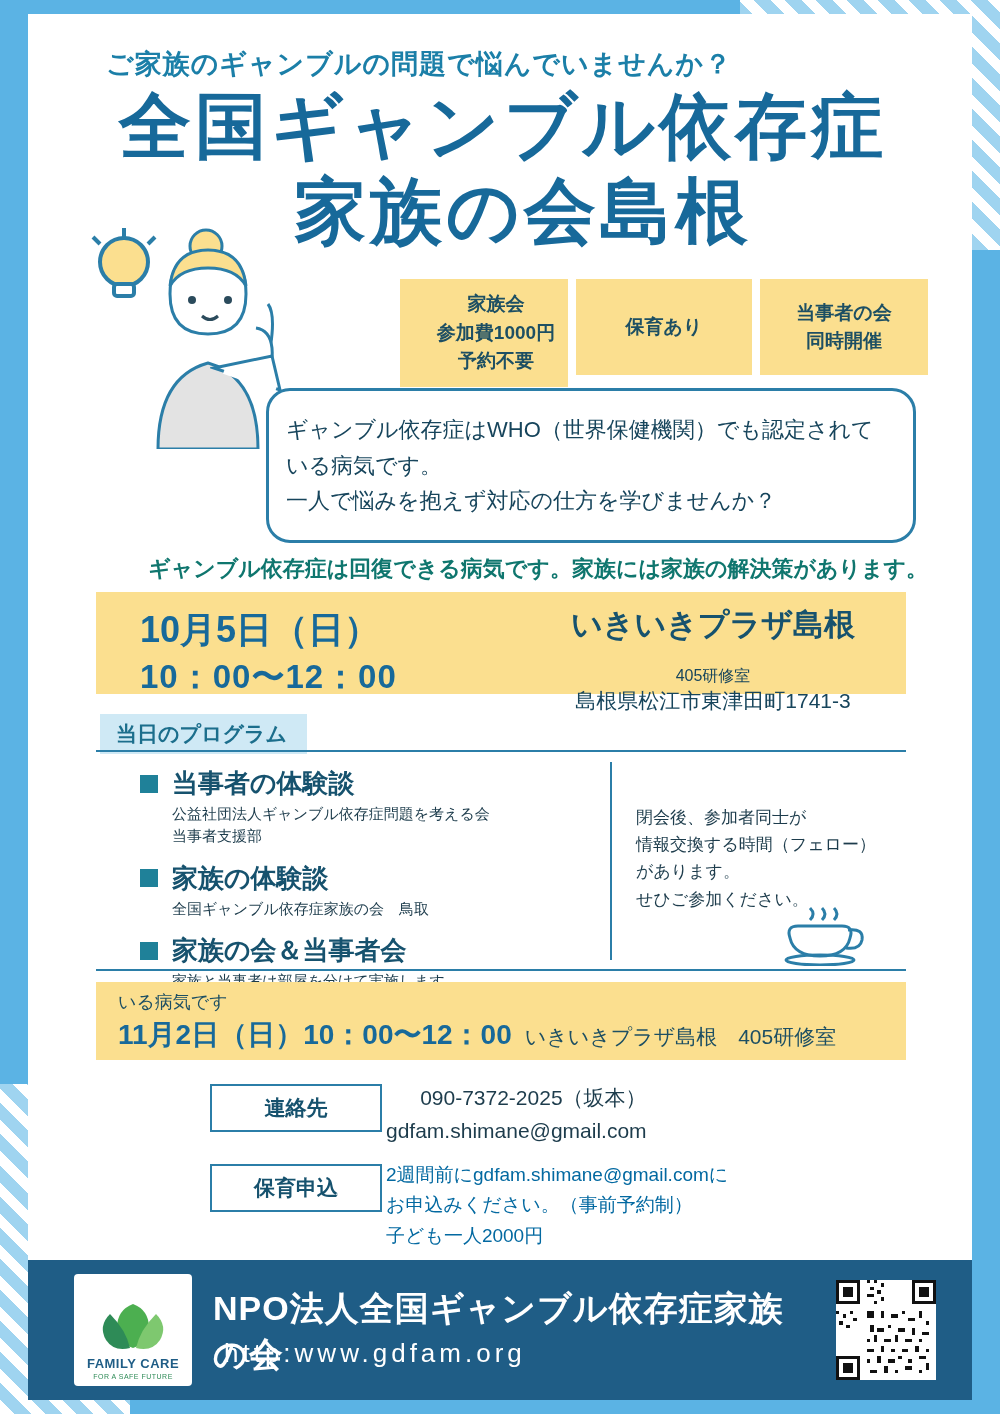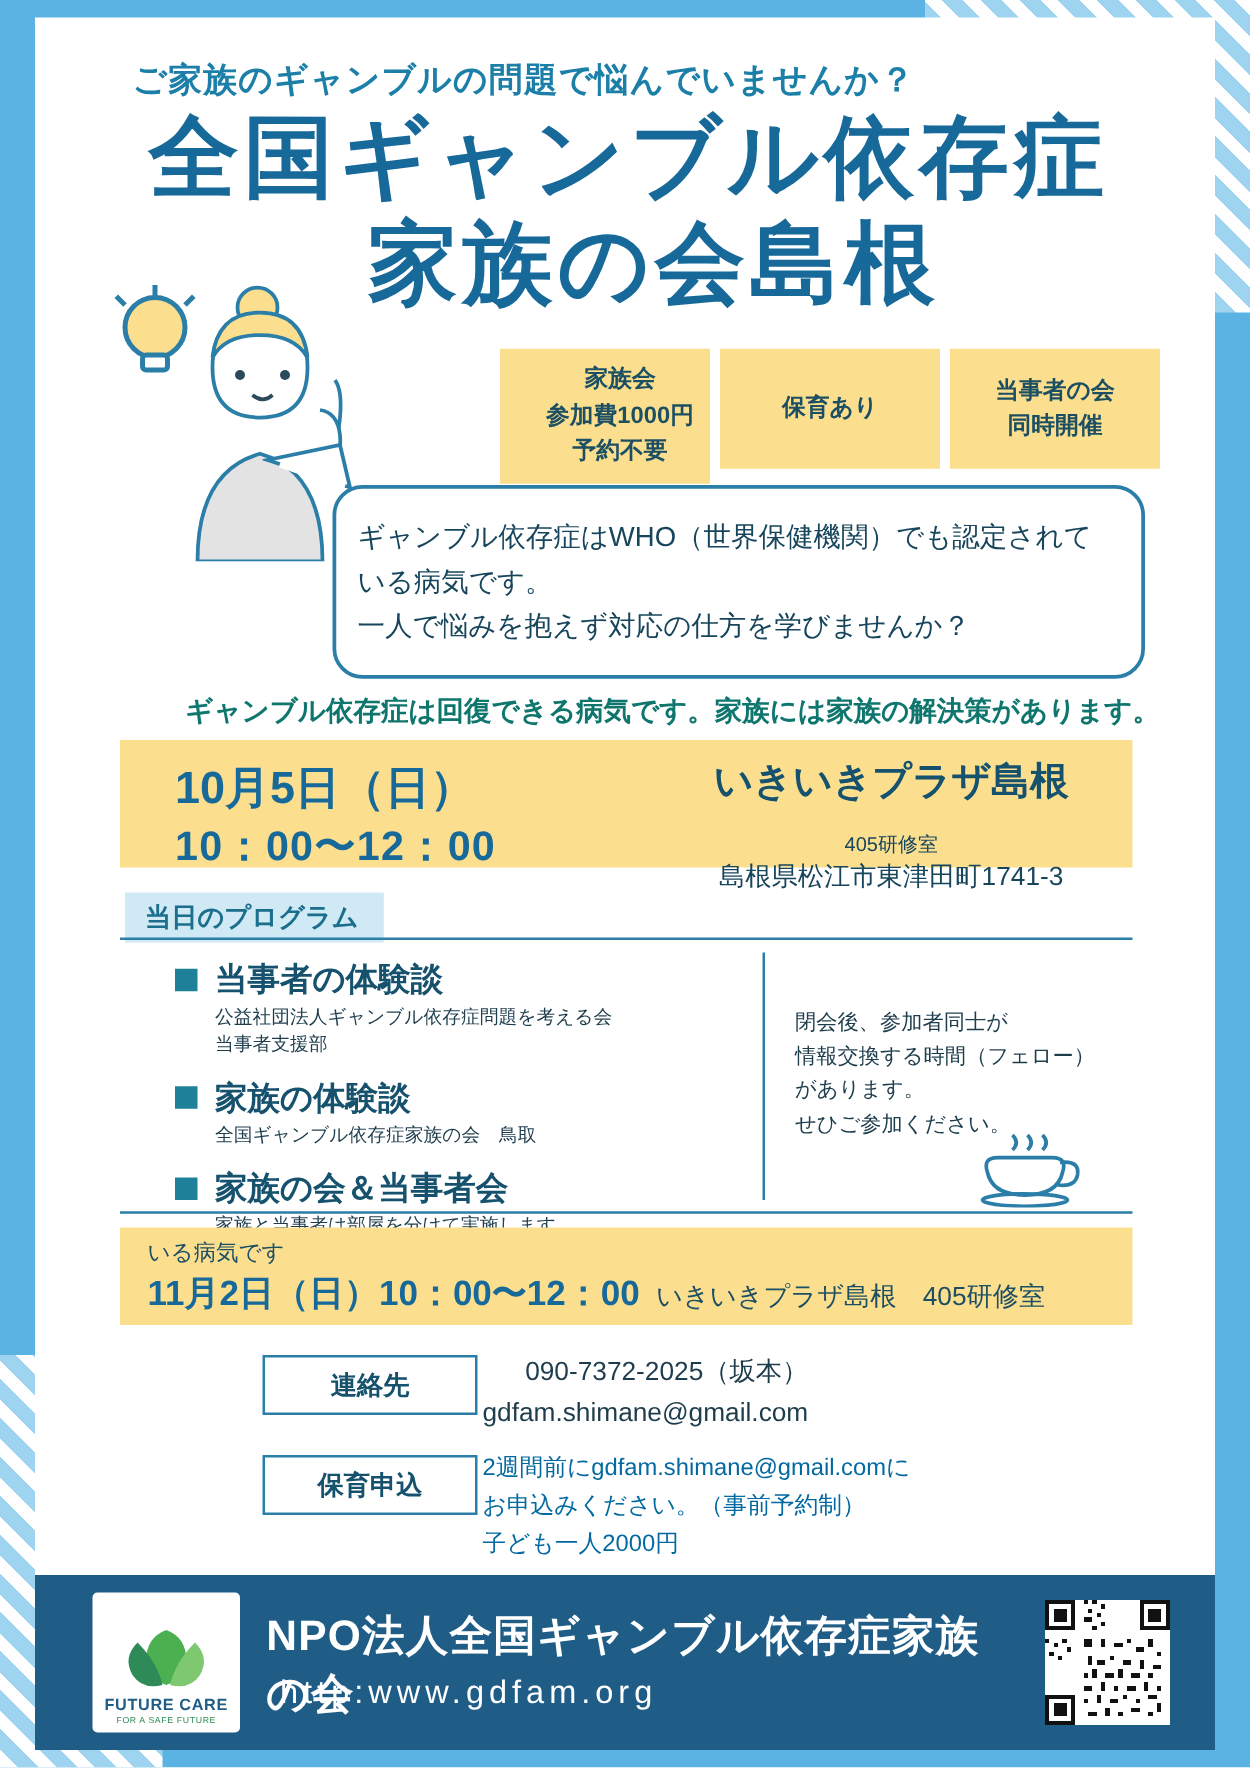--- a/index.html
+++ b/index.html
@@ -321,21 +321,21 @@
       <div>子ども一人2000円</div>
     </div>
 
     <div class="footer">
       <div class="logo-box">
         <svg width="78" height="58" viewBox="0 0 78 58">
           <path d="M39 6 q-16 6 -16 24 q0 14 16 20 q16-6 16-20 q0-18 -16-24 z" fill="#4caf50"></path>
           <path d="M16 16 q-12 12 -4 26 q8 12 24 8 q-4-18 -20-34 z" fill="#2e8b57"></path>
           <path d="M62 16 q12 12 4 26 q-8 12 -24 8 q4-18 20-34 z" fill="#7ec86f"></path>
         </svg>
-        <div class="logo-name">FUTURE CARE</div>
+        <div class="logo-name">FAMILY CARE</div>
         <div class="logo-sub">FOR A SAFE FUTURE</div>
       </div>
       <div class="f-org">NPO法人全国ギャンブル依存症家族の会</div>
       <div class="f-url">http:www.gdfam.org</div>
       <div class="qr">
         <svg width="100" height="100" viewBox="0 0 29 29" shape-rendering="crispEdges">
           <rect width="29" height="29" fill="#fff"></rect>
           <g fill="#111">
             <rect x="0" y="0" width="7" height="7"></rect>
                 <rect x="1" y="1" width="5" height="5" fill="#fff"></rect>

